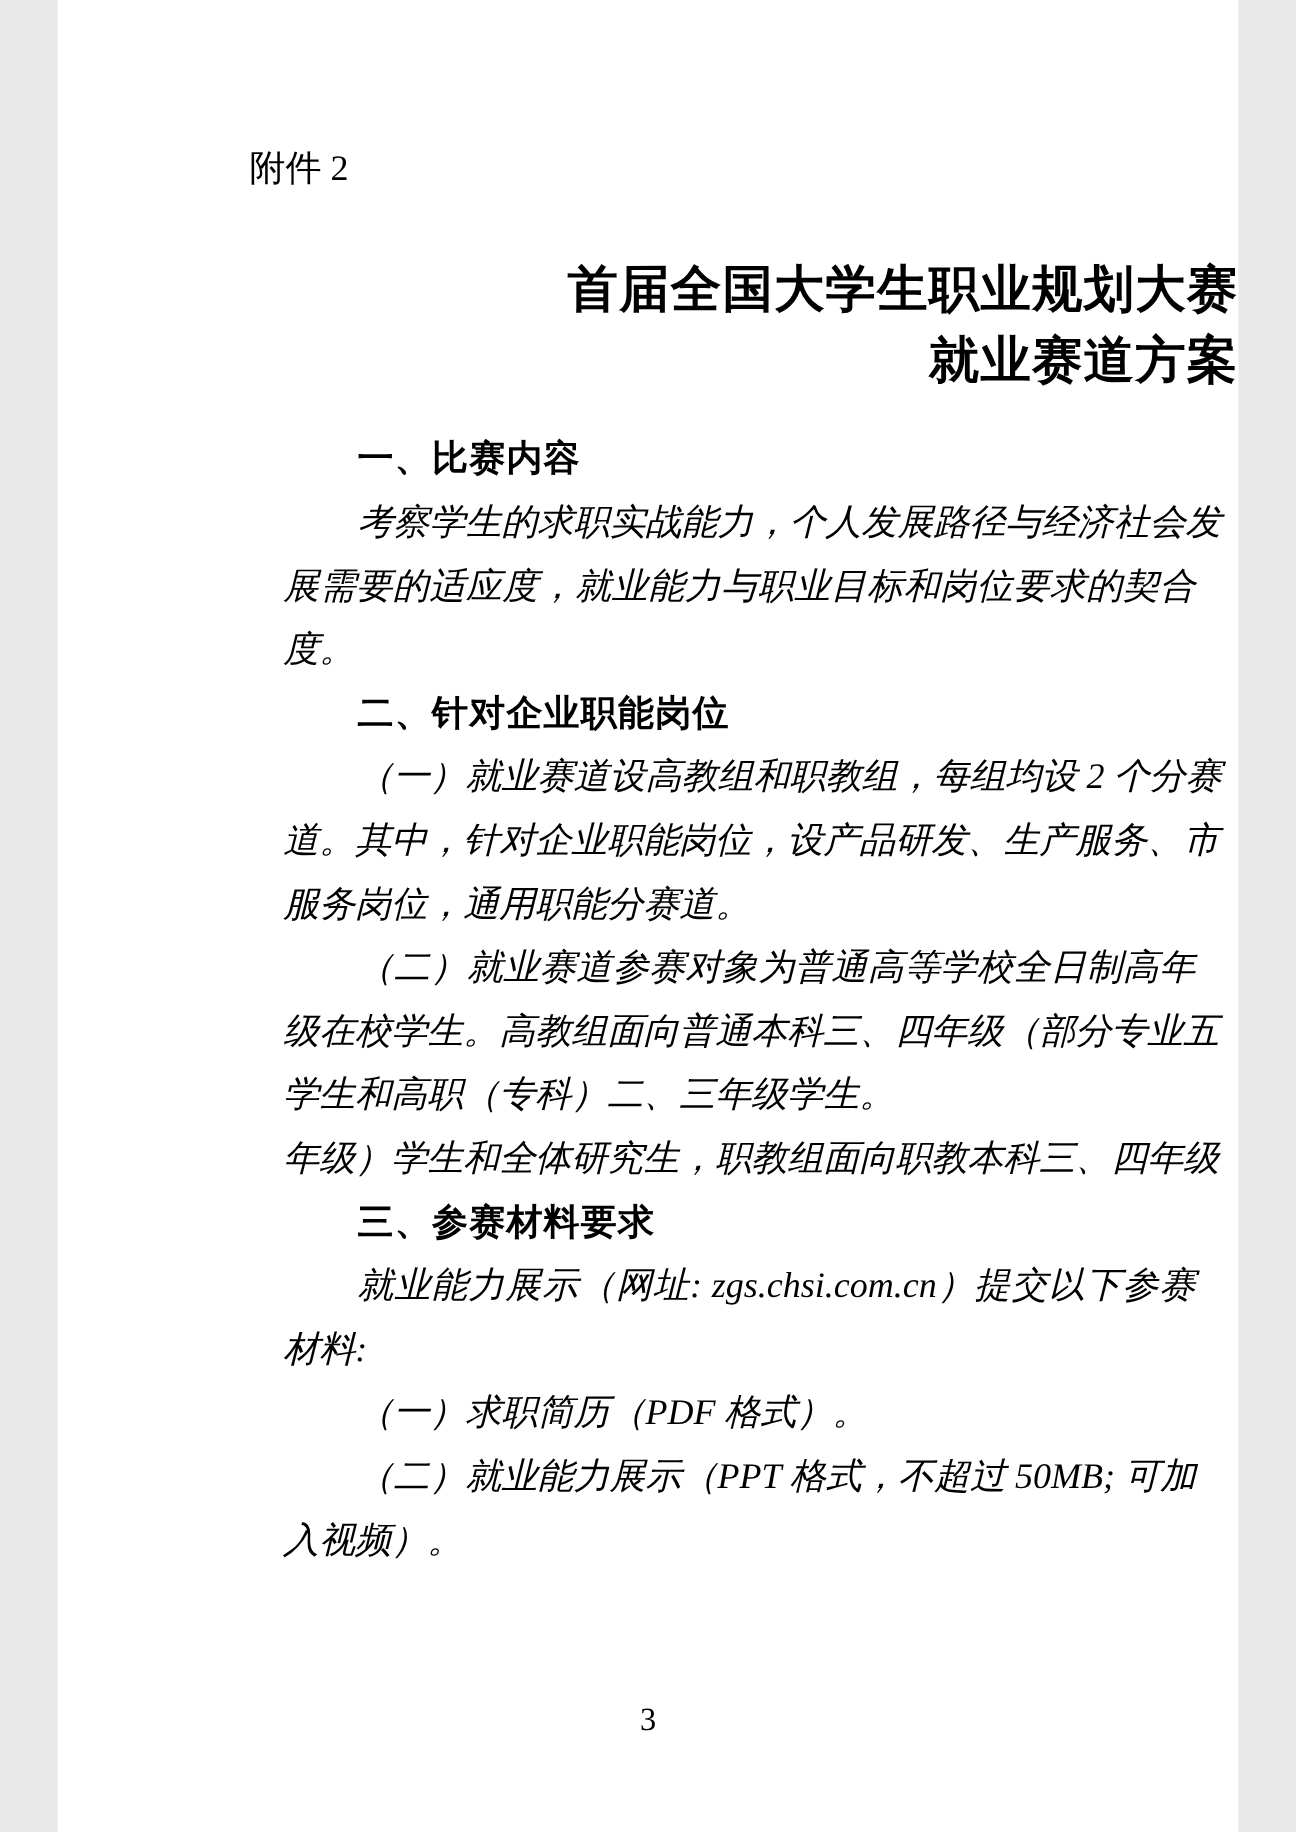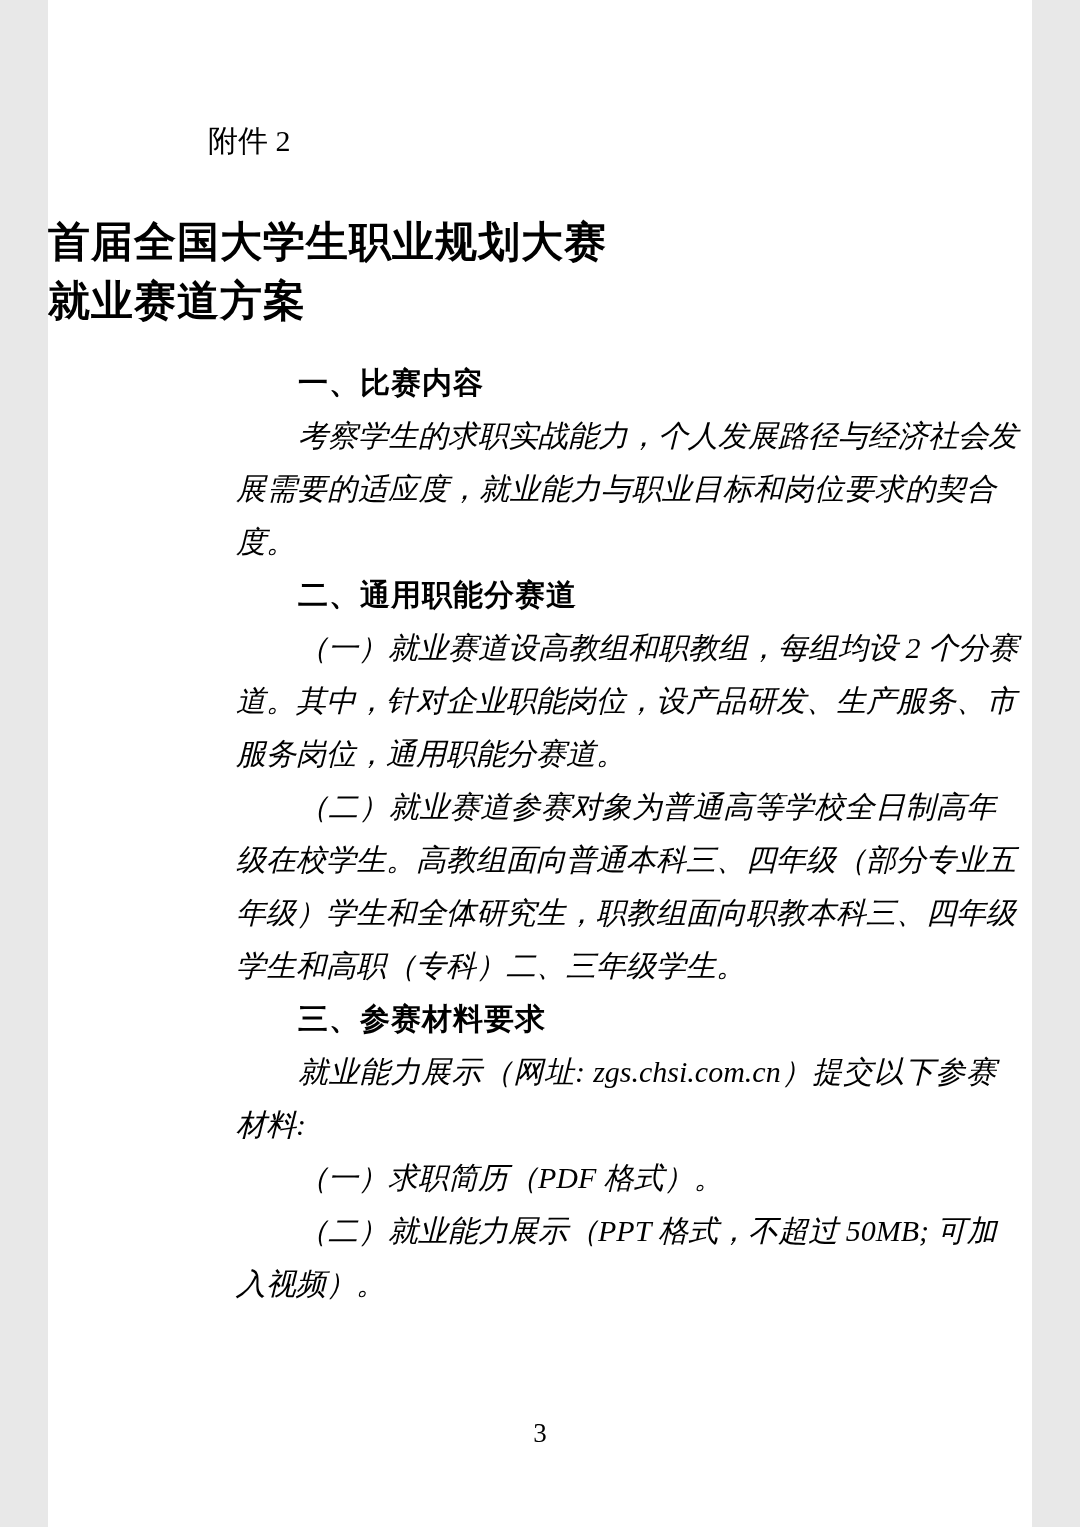--- a/index.html
+++ b/index.html
@@ -22,21 +22,21 @@
     left: 160px;
     top: 118px;
     font-size: 30px;
     line-height: 46px;
   }
   .doc-title {
     position: absolute;
     left: 0;
     right: 0;
     top: 213px;
-    text-align: left;
+    text-align: right;
     font-weight: bold;
     font-size: 42px;
     line-height: 59px;
     letter-spacing: 1px;
   }
   .doc-body {
     position: absolute;
     left: 160px;
     top: 356px;
     width: 760px;
@@ -84,28 +84,28 @@
   <div class="doc-title">
     <div>首届全国大学生职业规划大赛</div>
     <div>就业赛道方案</div>
   </div>
 
   <div class="doc-body">
       <div class="sec-heading">一、比赛内容</div>
       <div class="body-line first">考察学生的求职实战能力，个人发展路径与经济社会发</div>
       <div class="body-line">展需要的适应度，就业能力与职业目标和岗位要求的契合</div>
       <div class="body-line last">度。</div>
-      <div class="sec-heading">二、通用职能分赛道</div>
+      <div class="sec-heading">二、针对企业职能岗位</div>
       <div class="body-line first">（一）就业赛道设高教组和职教组，每组均设 2 个分赛</div>
       <div class="body-line">道。其中，针对企业职能岗位，设产品研发、生产服务、市</div>
       <div class="body-line last">服务岗位，通用职能分赛道。</div>
       <div class="body-line first">（二）就业赛道参赛对象为普通高等学校全日制高年</div>
       <div class="body-line">级在校学生。高教组面向普通本科三、四年级（部分专业五</div>
+      <div class="body-line last">学生和高职（专科）二、三年级学生。</div>
       <div class="body-line">年级）学生和全体研究生，职教组面向职教本科三、四年级</div>
-      <div class="body-line last">学生和高职（专科）二、三年级学生。</div>
       <div class="sec-heading">三、参赛材料要求</div>
       <div class="body-line first">就业能力展示（网址: zgs.chsi.com.cn）提交以下参赛</div>
       <div class="body-line last">材料:</div>
       <div class="body-line first last">（一）求职简历（PDF 格式）。</div>
       <div class="body-line first">（二）就业能力展示（PPT 格式，不超过 50MB; 可加</div>
       <div class="body-line last">入视频）。</div>
     </div>
 
   <div class="page-number">3</div>
 

